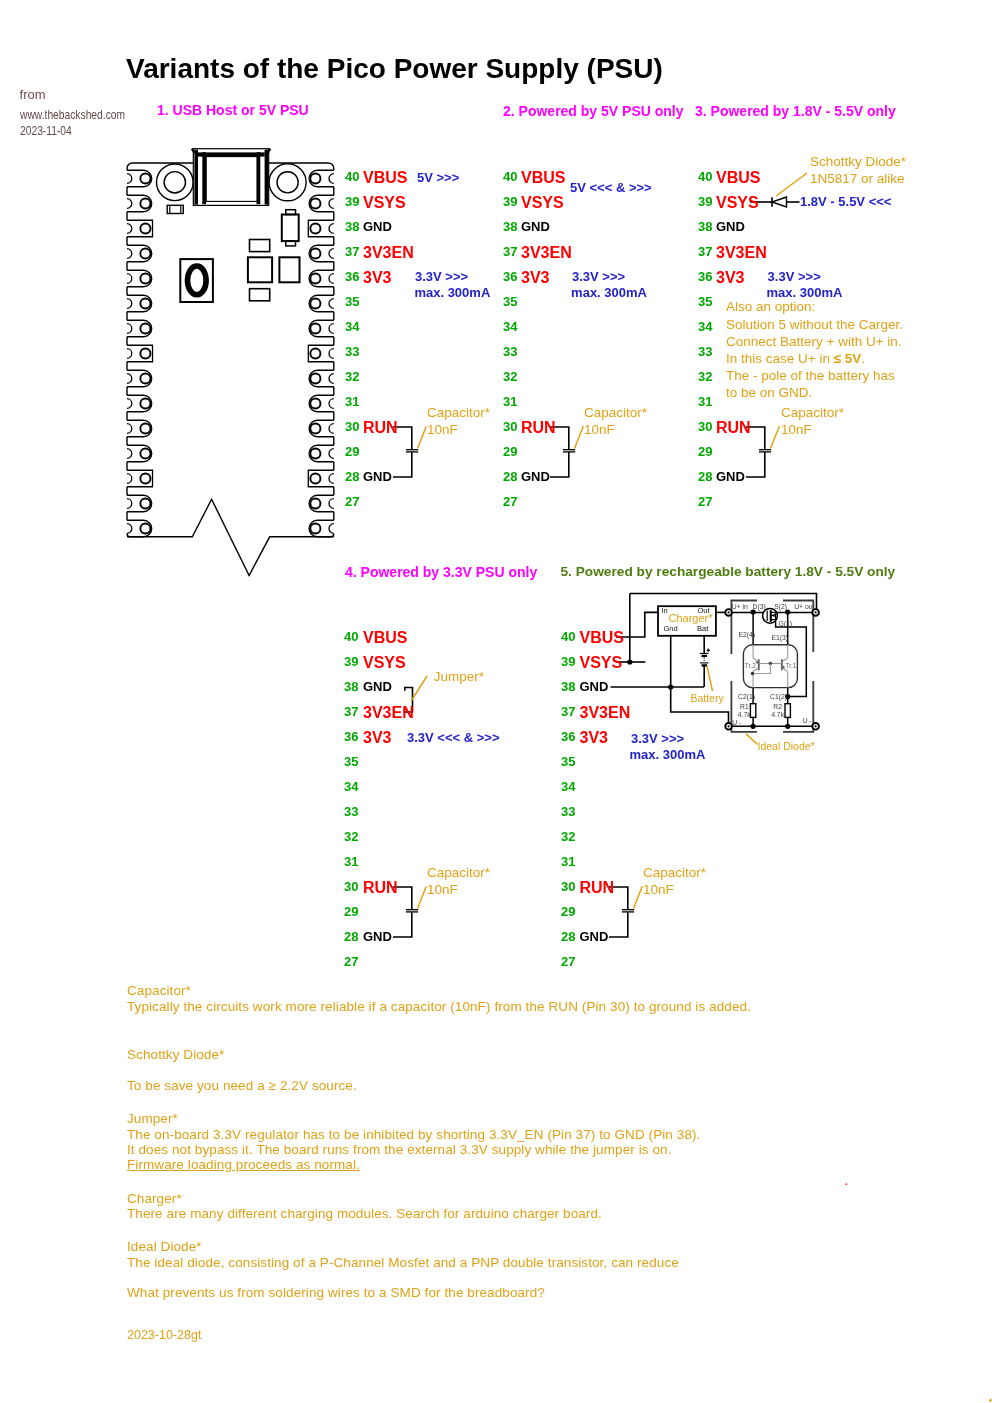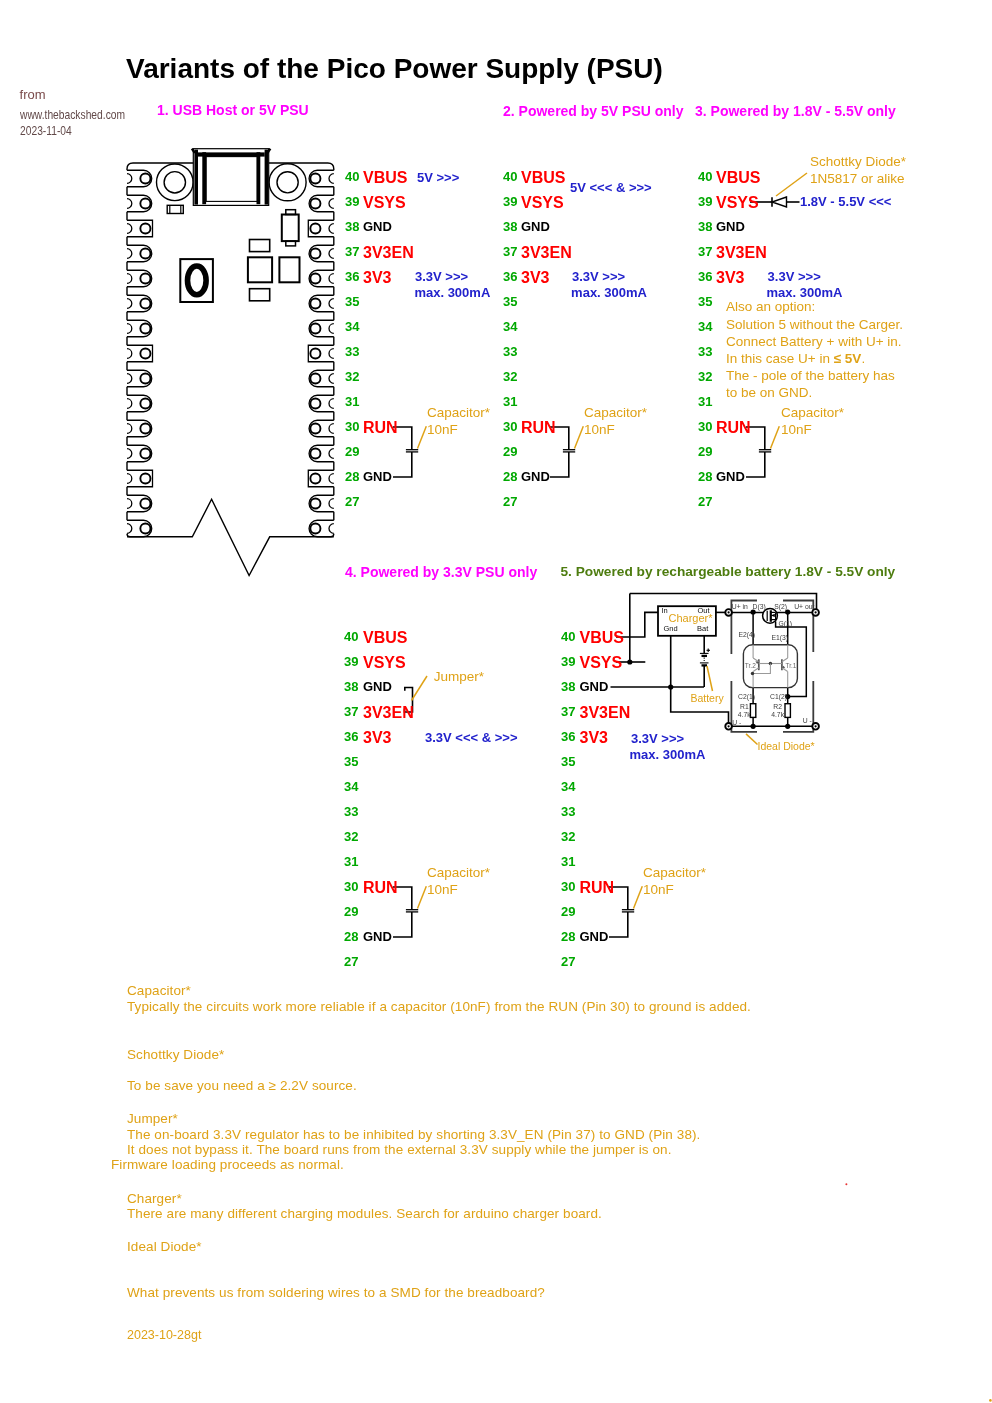--- a/index.html
+++ b/index.html
@@ -386,21 +386,21 @@
 <div class="t g" style="left:561px;top:955.3px;">27</div>
 <div class="t b" style="left:417px;top:170.8px;">5V &gt;&gt;&gt;</div>
 <div class="t b" style="left:415px;top:270.1px;">3.3V &gt;&gt;&gt;</div>
 <div class="t b" style="left:414.4px;top:285.6px;">max. 300mA</div>
 <div class="t b" style="left:570px;top:170.8px;margin-top:10px;">5V &lt;&lt;&lt; &amp; &gt;&gt;&gt;</div>
 <div class="t b" style="left:572px;top:270.1px;">3.3V &gt;&gt;&gt;</div>
 <div class="t b" style="left:571.1px;top:285.6px;">max. 300mA</div>
 <div class="t b" style="left:800px;top:194.8px;">1.8V - 5.5V &lt;&lt;&lt;</div>
 <div class="t b" style="left:767.6px;top:270.1px;">3.3V &gt;&gt;&gt;</div>
 <div class="t b" style="left:766.5px;top:285.6px;">max. 300mA</div>
-<div class="t b" style="left:425px;top:730.7px;">3.3V &lt;&lt;&lt; &amp; &gt;&gt;&gt;</div>
+<div class="t b" style="left:407px;top:730.7px;">3.3V &lt;&lt;&lt; &amp; &gt;&gt;&gt;</div>
 <div class="t b" style="left:631px;top:732.3px;">3.3V &gt;&gt;&gt;</div>
 <div class="t b" style="left:629.5px;top:747.8px;">max. 300mA</div>
 <div class="t o" style="left:427px;top:406.2px;">Capacitor*</div>
 <div class="t o" style="left:427px;top:422.7px;">10nF</div>
 <div class="t o" style="left:584px;top:406.2px;">Capacitor*</div>
 <div class="t o" style="left:584px;top:422.7px;">10nF</div>
 <div class="t o" style="left:781px;top:406.2px;">Capacitor*</div>
 <div class="t o" style="left:781px;top:422.7px;">10nF</div>
 <div class="t o" style="left:427px;top:866.2px;">Capacitor*</div>
 <div class="t o" style="left:427px;top:882.7px;">10nF</div>
@@ -418,18 +418,19 @@
 <div class="t o" style="left:726px;top:368.8px;">The - pole of the battery has</div>
 <div class="t o" style="left:726px;top:385.9px;">to be on GND.</div>
 <div class="t o" style="left:726px;top:351.7px;">In this case U+ in <b>≤ 5V</b>.</div>
 <div class="t bt" style="left:127px;top:984.0px;">Capacitor*</div>
 <div class="t bt" style="left:127px;top:999.5px;">Typically the circuits work more reliable if a capacitor (10nF) from the RUN (Pin 30) to ground is added.</div>
 <div class="t bt" style="left:127px;top:1048.0px;">Schottky Diode*</div>
 <div class="t bt" style="left:127px;top:1078.9px;">To be save you need a ≥ 2.2V source.</div>
 <div class="t bt" style="left:127px;top:1112.0px;">Jumper*</div>
 <div class="t bt" style="left:127px;top:1127.5px;">The on-board 3.3V regulator has to be inhibited by shorting 3.3V_EN (Pin 37) to GND (Pin 38).</div>
 <div class="t bt" style="left:127px;top:1142.9px;">It does not bypass it. The board runs from the external 3.3V supply while the jumper is on.</div>
-<div class="t bt" style="left:111px;top:1158.4px;">Firmware loading proceeds as normal.</div>
+<div class="t bt" style="left:127px;top:1158.4px;text-decoration:underline;">Firmware loading proceeds as normal.</div>
 <div class="t bt" style="left:127px;top:1191.5px;">Charger*</div>
 <div class="t bt" style="left:127px;top:1206.9px;">There are many different charging modules. Search for arduino charger board.</div>
 <div class="t bt" style="left:127px;top:1240.0px;">Ideal Diode*</div>
+<div class="t bt" style="left:127px;top:1255.5px;">The ideal diode, consisting of a P-Channel Mosfet and a PNP double transistor, can reduce</div>
 <div class="t bt" style="left:127px;top:1286.4px;">What prevents us from soldering wires to a SMD for the breadboard?</div>
 <div class="t d2" style="left:127px;top:1329.4px;">2023-10-28gt</div>
 </div>
 </body></html>

